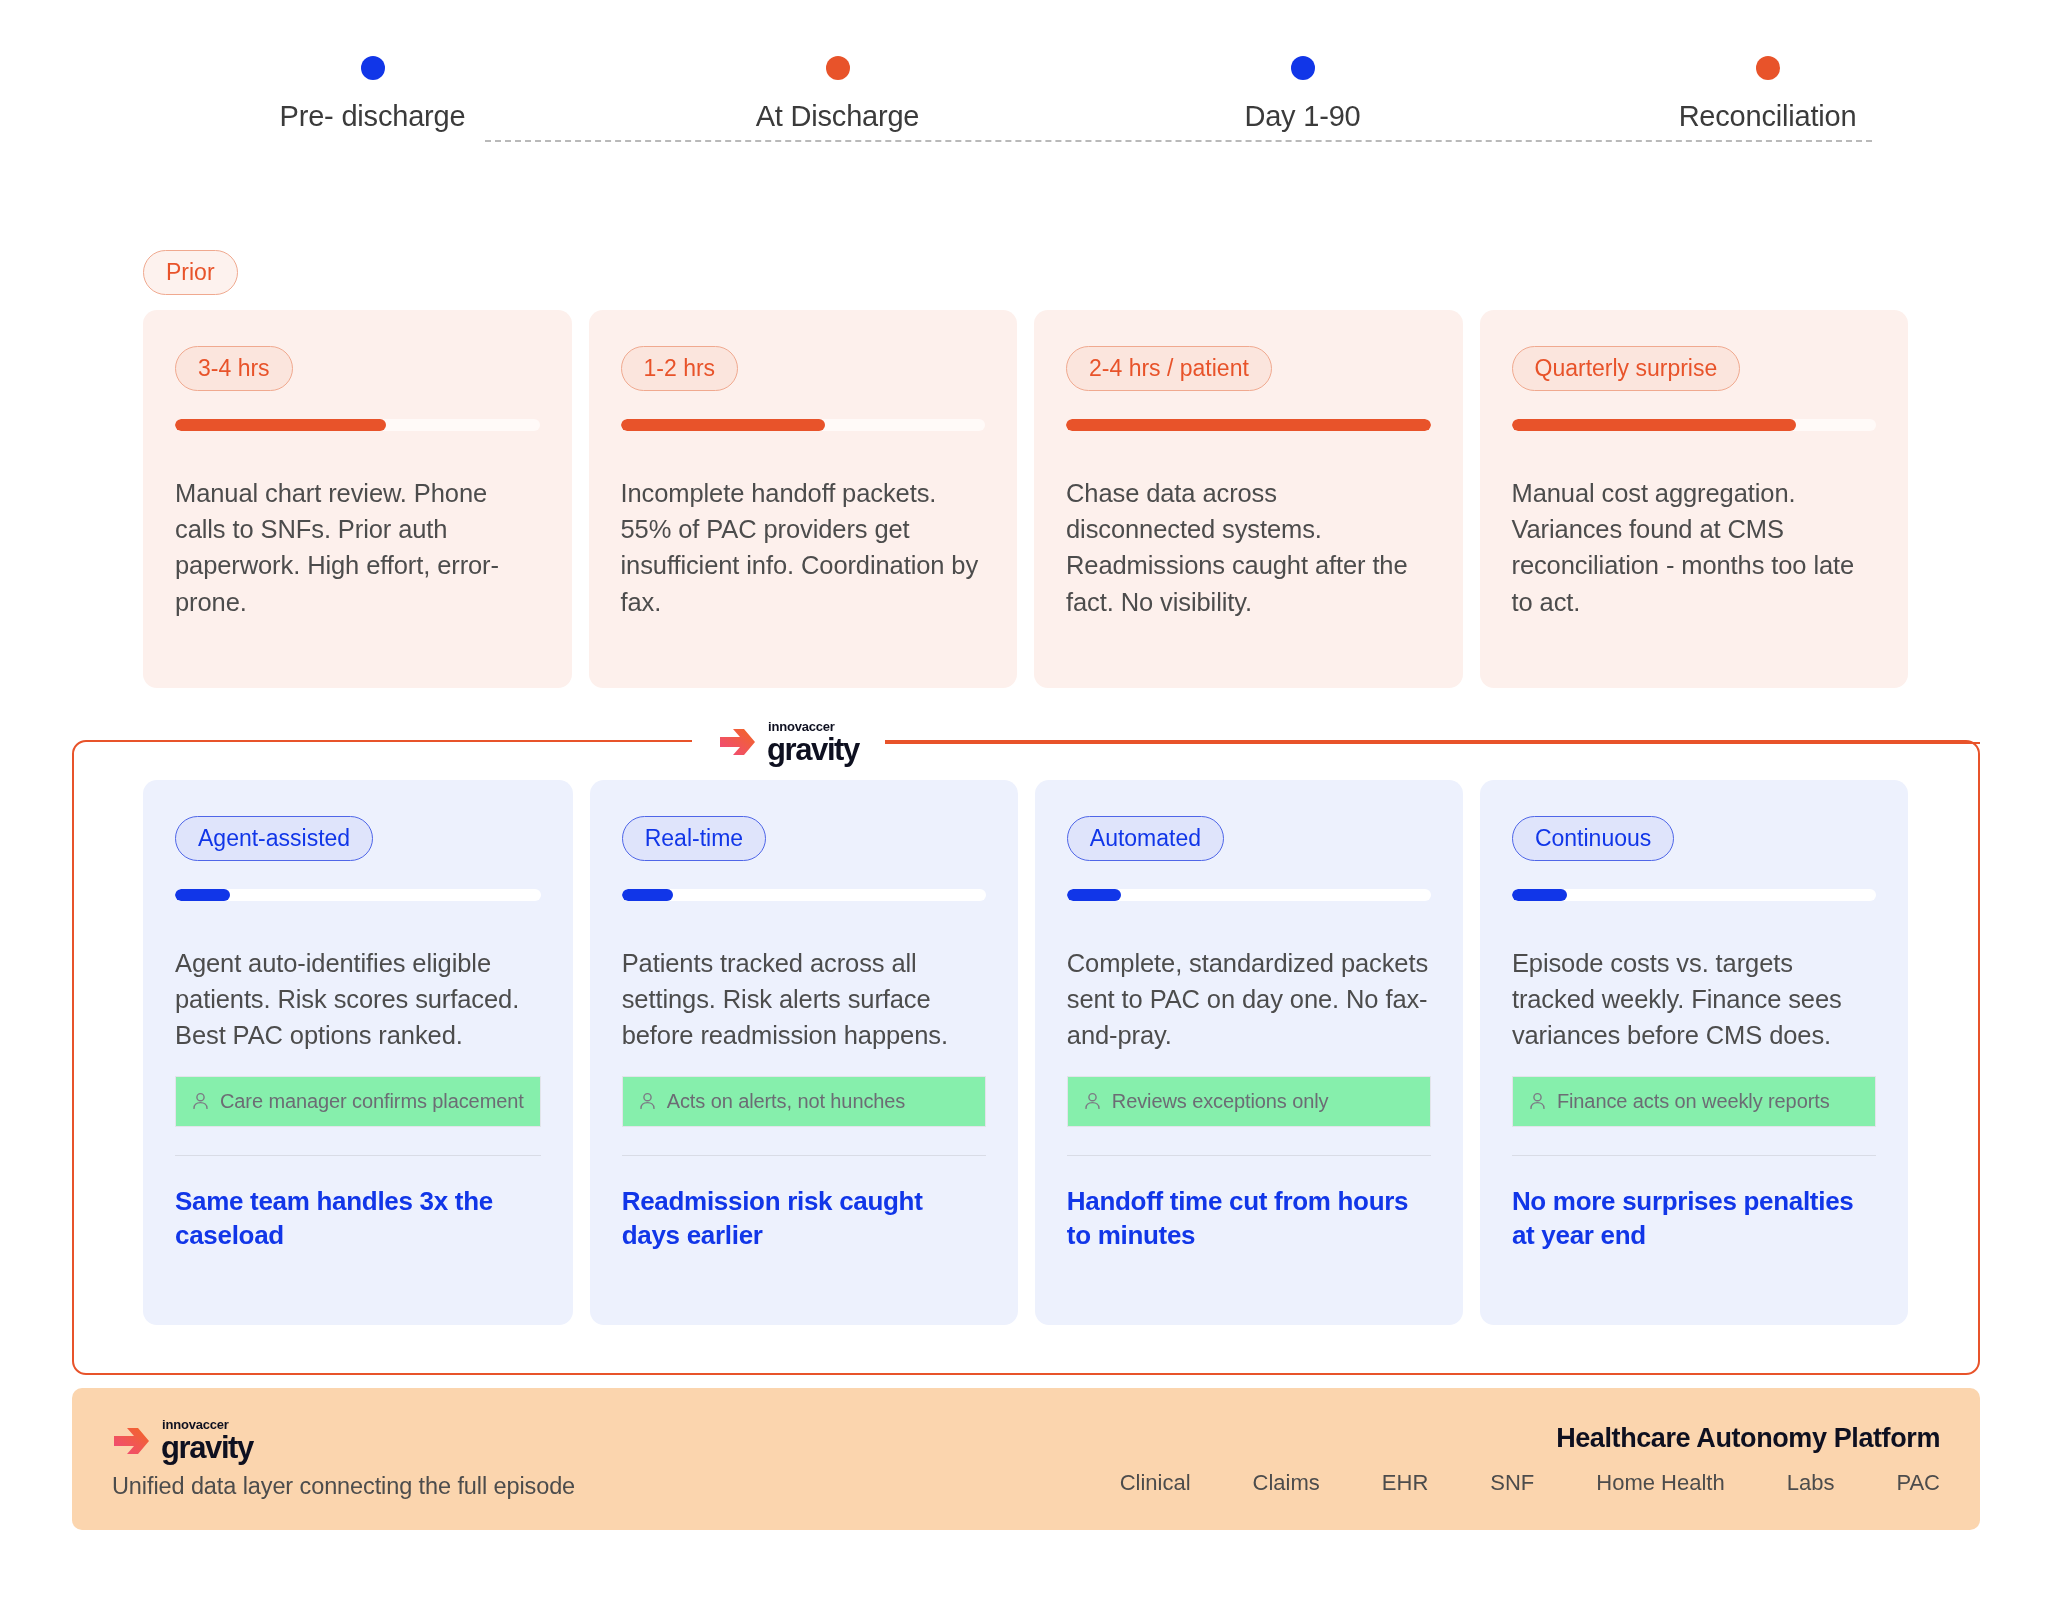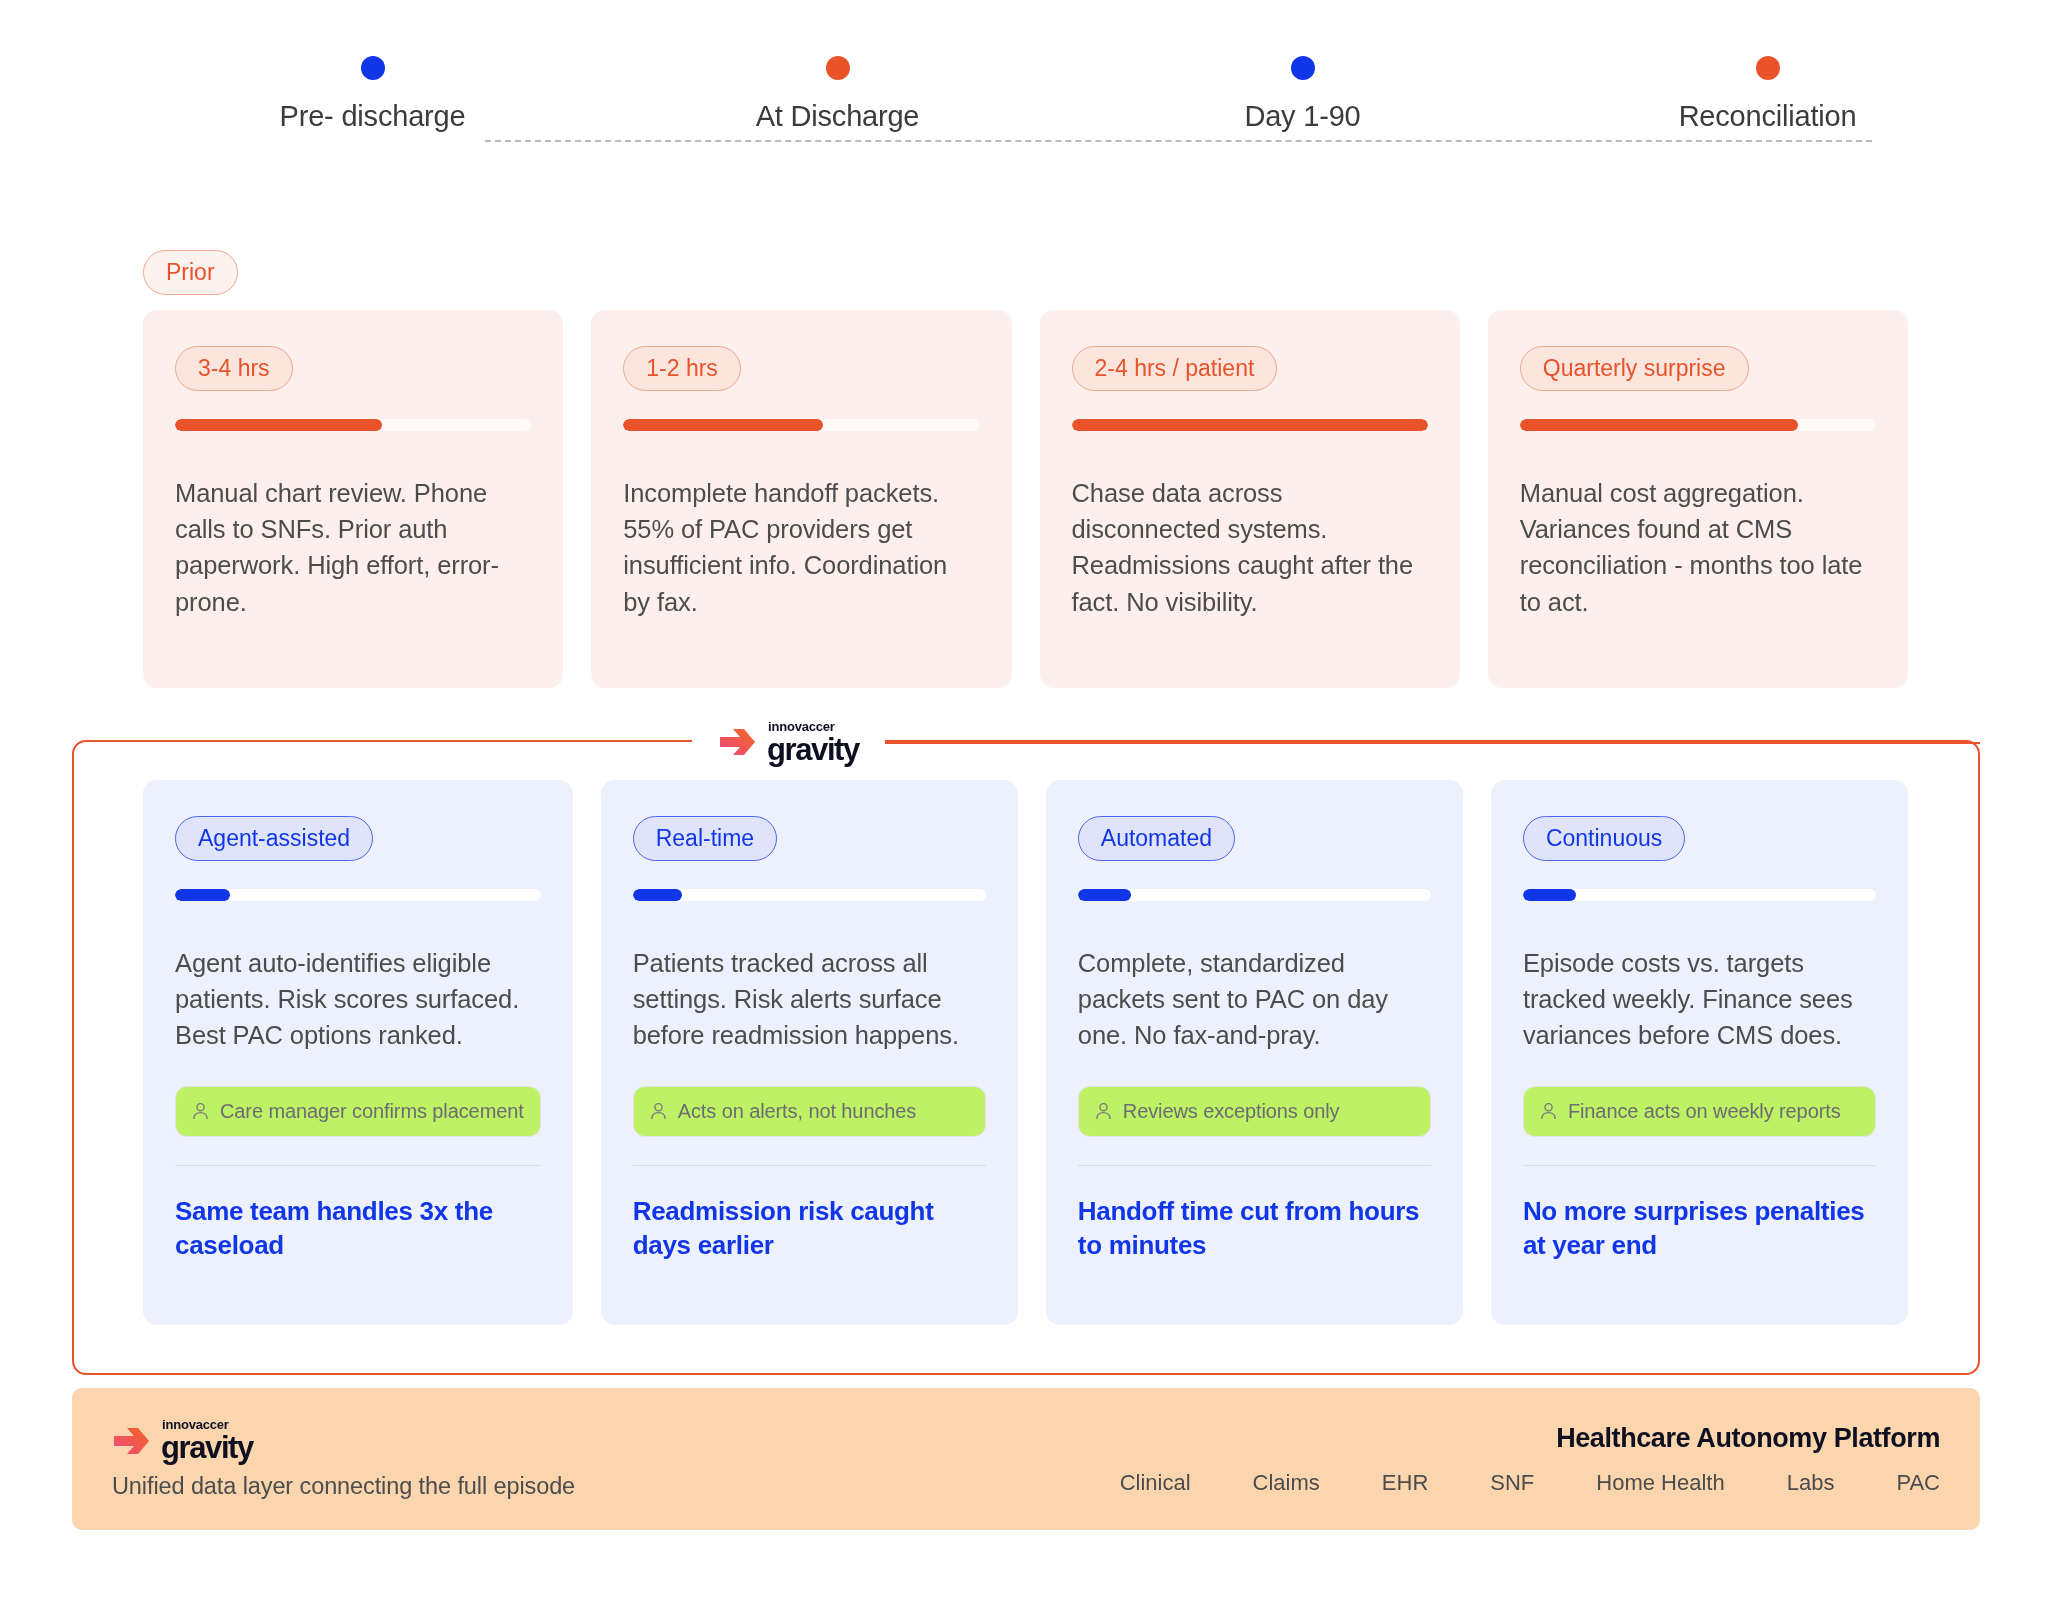--- a/index.html
+++ b/index.html
@@ -77,21 +77,21 @@
     padding: 10px 22px;
     line-height: 1;
   }
 
   
   .row {
     position: absolute;
     left: 143px;
     width: 1765px;
     display: flex;
-    gap: 28px;
+    gap: 17px;
   }
   .row-problem { top: 310px; }
 
   .card {
     flex: 1;
     border-radius: 14px;
     padding: 36px 32px 38px 32px;
     display: flex;
     flex-direction: column;
   }
@@ -195,24 +195,24 @@
     letter-spacing: -1.4px;
   }
 
   .row-solution { top: 780px; }
   .card-solution {
     background: #edf1fd;
     min-height: 545px;
   }
 
   .persona {
-    margin-top: 32px;
-    background: #bef264;
+    margin-top: 22px;
+    background: #86efac;
     border: 1px solid #e2e4ea;
-    border-radius: 12px;
+    border-radius: 0;
     padding: 13px 16px;
     display: flex;
     align-items: center;
     gap: 11px;
     align-self: stretch;
   }
   .persona-label {
     font-size: 20px;
     color: #6c6c74;
     white-space: nowrap;

